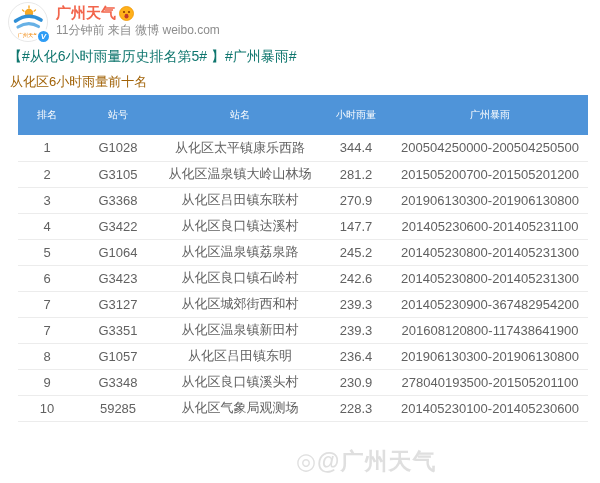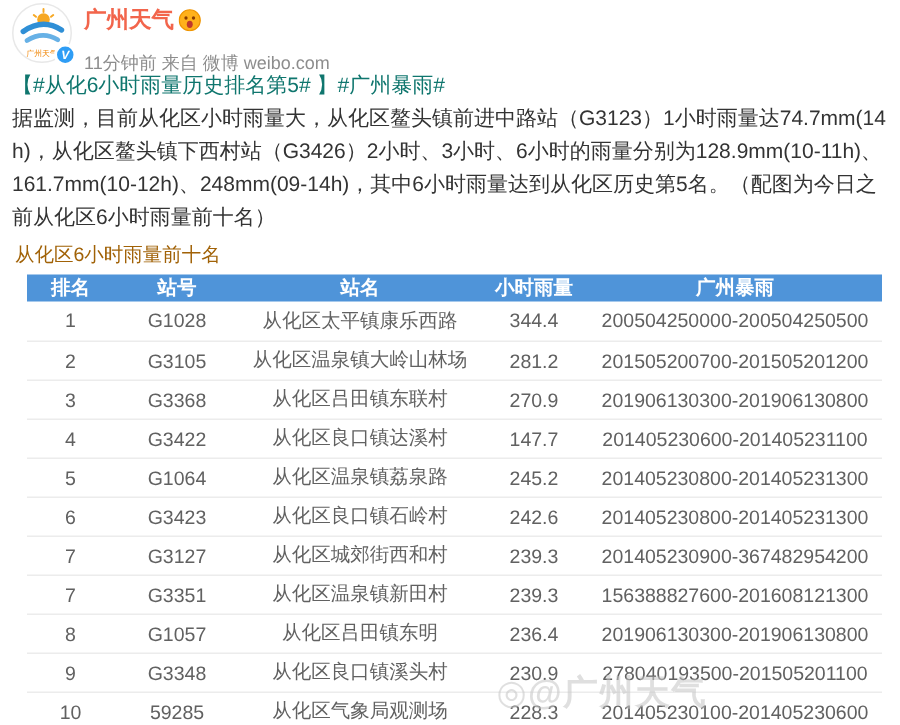--- a/index.html
+++ b/index.html
@@ -19,60 +19,59 @@
   .avatar svg { display: block; }
   .v-badge {
     position: absolute; right: -3px; bottom: -2px; width: 15px; height: 15px;
     background: #2f9df5; border: 2px solid #fff; border-radius: 50%;
     color: #fff; font-size: 8px; font-weight: bold; line-height: 11px;
     text-align: center; font-style: italic;
   }
   .user-line { margin-left: 48px; padding-top: 2px; height: 20px; display: flex; align-items: center; }
   .user-name { color: #f2654c; font-size: 15px; font-weight: bold; cursor: pointer; }
   .emoji { margin-left: 3px; display: inline-flex; }
-  .meta { margin-left: 48px; margin-top: 12px; font-size: 12px; color: #8d8d8d; }
+  .meta { margin-left: 48px; margin-top: 0; font-size: 12px; color: #8d8d8d; }
   .meta .src { color: #8d8d8d; text-decoration: none; cursor: pointer; }
 
   
   .post-text {
     margin: 3px 6px 0 8px; width: 586px;
     font-size: 14px; line-height: 22px; color: #333;
     word-break: break-all;
   }
   .hashtag { color: #0f766e; text-decoration: none; cursor: pointer; }
 
   
   .table-title { margin: 6px 0 0 10px; font-size: 13px; color: #a16207; height: 17px; }
   table.rainfall {
     margin: 5px 0 0 18px; width: 570px;
     border-collapse: collapse; table-layout: fixed;
     font-size: 13px; color: #616161; text-align: center;
   }
   table.rainfall thead th {
-    background: #4f94d9; color: #ffffff; font-weight: bold;
-    height: 16px; font-size: 13px;
+    background: #4f94d9; color: #ffffff; font-weight: normal;
+    height: 40px; font-size: 10px;
   }
   table.rainfall tbody td {
     height: 26px; background: #ffffff;
     border-bottom: 1px solid #ececec;
     white-space: nowrap; overflow: hidden;
   }
   table.rainfall th:nth-child(1), table.rainfall td:nth-child(1) { width: 58px; }
   table.rainfall th:nth-child(2), table.rainfall td:nth-child(2) { width: 84px; }
   table.rainfall th:nth-child(3), table.rainfall td:nth-child(3) { width: 160px; }
   table.rainfall th:nth-child(4), table.rainfall td:nth-child(4) { width: 72px; }
   table.rainfall th:nth-child(5), table.rainfall td:nth-child(5) { width: 196px; }
 
   
   .watermark {
     position: absolute; left: 296px; top: 446px;
     font-size: 23px; font-weight: bold; letter-spacing: 1px;
     color: #c6c6c6; opacity: 0.55; pointer-events: none;
     white-space: nowrap;
-    margin-left: 35px;
   }
 </style>
 </head>
 <body>
 
 <div class="page">
 
   <div class="post-header">
     <div class="avatar">
       <svg width="40" height="40" viewBox="0 0 40 40">
@@ -102,21 +101,20 @@
     </div>
     <div class="meta">
       <span>11分钟前</span>
       <span>来自</span>
       <span class="src">微博 weibo.com</span>
     </div>
   </div>
 
   <div class="post-text">
     <a class="hashtag">【#从化6小时雨量历史排名第5# 】</a><a class="hashtag">#广州暴雨#</a><br>
-    <span>据监测，目前从化区小时雨量大，从化区鳌头镇前进中路站（G3123）1小时雨量达74.7mm(14h)，从化区鳌头镇下西村站（G3426）2小时、3小时、6小时的雨量分别为128.9mm(10-11h)、161.7mm(10-12h)、248mm(09-14h)，其中6小时雨量达到从化区历史第5名。（配图为今日之前从化区6小时雨量前十名）</span>
   </div>
 
   <div class="table-title">从化区6小时雨量前十名</div>
   <table class="rainfall">
     <thead>
       <tr id="thead-row">
           <th>排名</th>
           <th>站号</th>
           <th>站名</th>
           <th>小时雨量</th>
@@ -171,21 +169,21 @@
           <td>G3127</td>
           <td>从化区城郊街西和村</td>
           <td>239.3</td>
           <td>201405230900-367482954200</td>
         </tr>
         <tr>
           <td>7</td>
           <td>G3351</td>
           <td>从化区温泉镇新田村</td>
           <td>239.3</td>
-          <td>156388827600-201608121300</td>
+          <td>201608120800-117438641900</td>
         </tr>
         <tr>
           <td>8</td>
           <td>G1057</td>
           <td>从化区吕田镇东明</td>
           <td>236.4</td>
           <td>201906130300-201906130800</td>
         </tr>
         <tr>
           <td>9</td>

